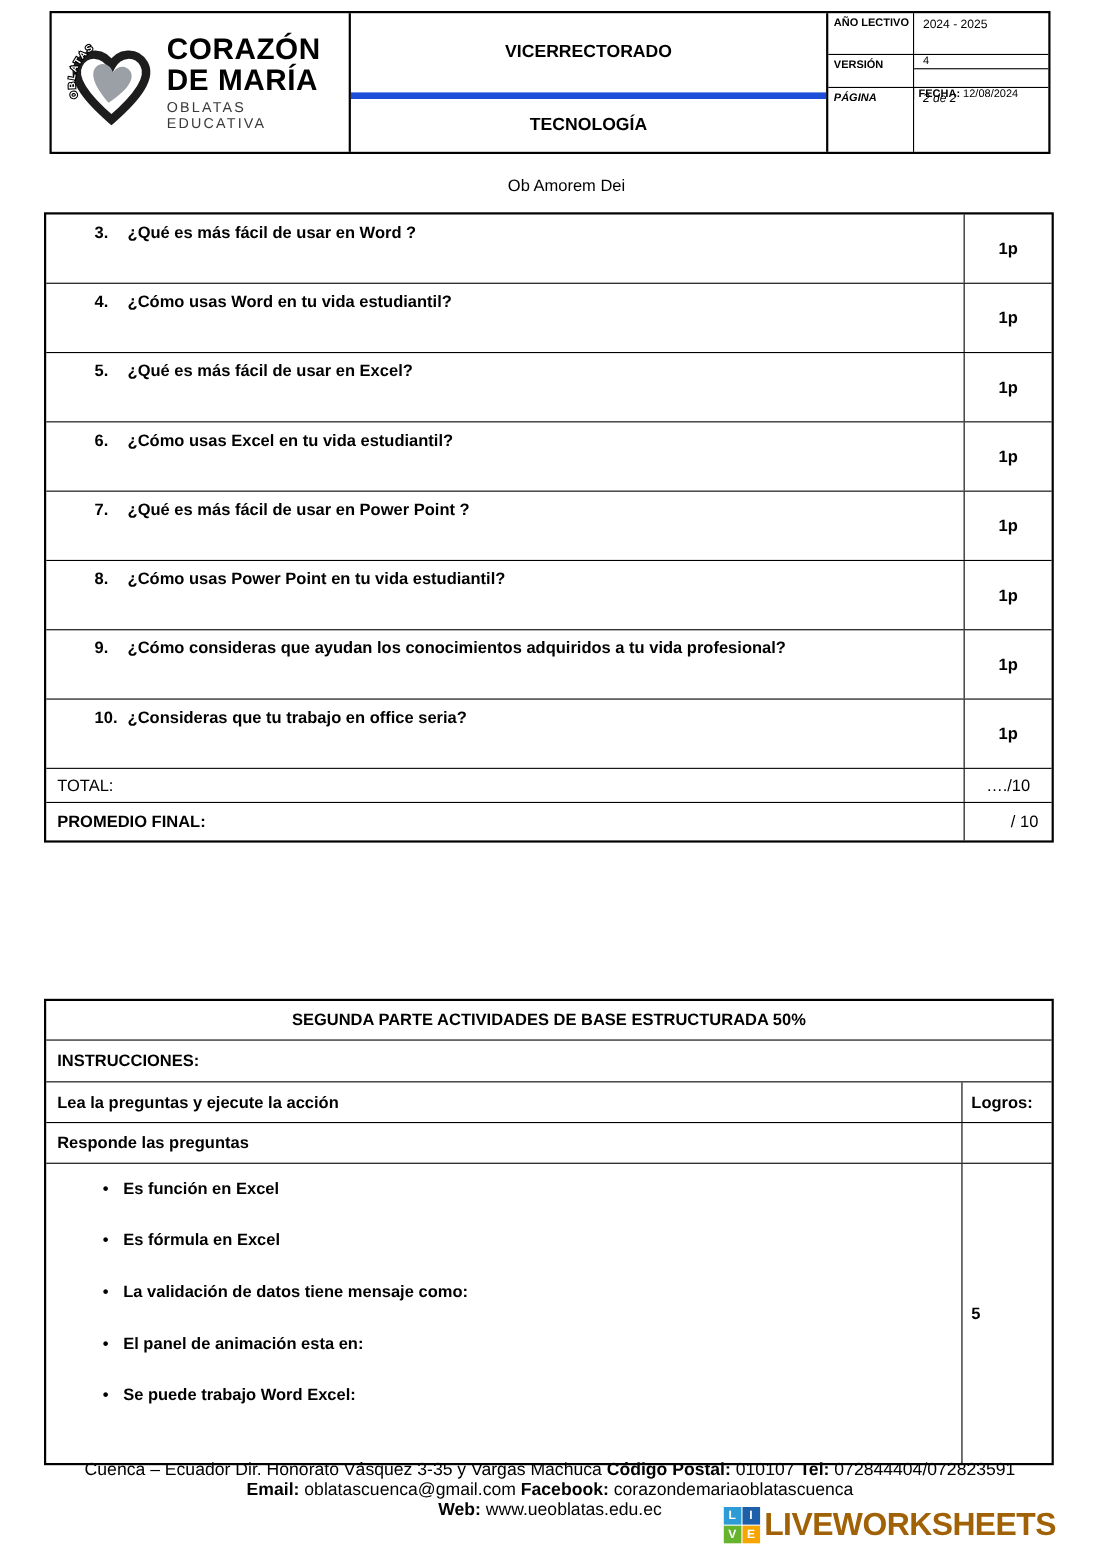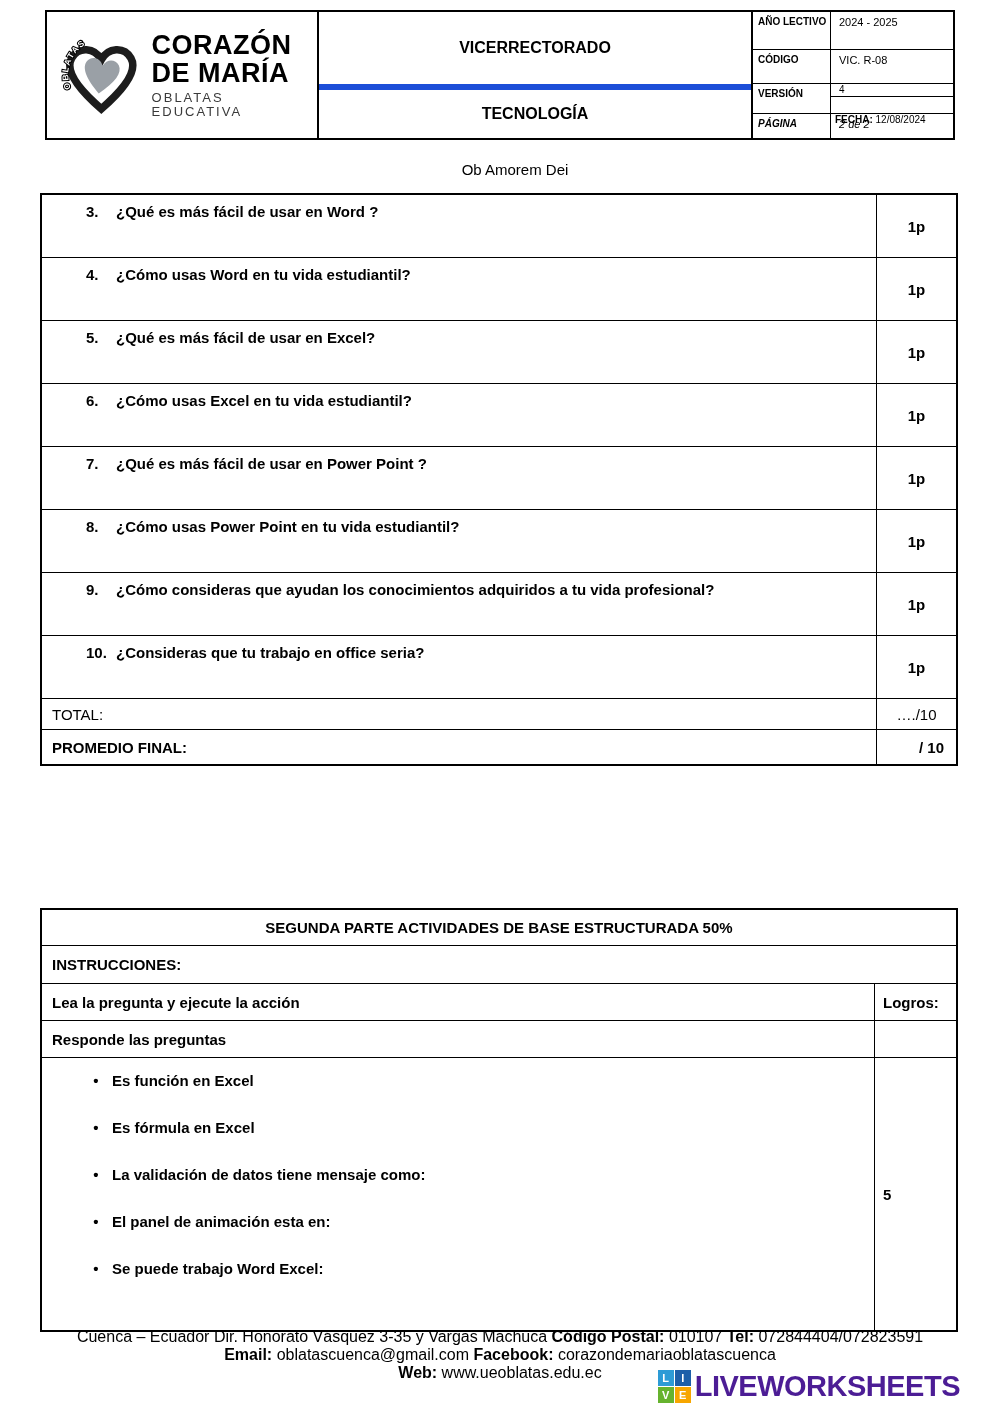--- a/index.html
+++ b/index.html
@@ -38,21 +38,21 @@
   .qrow { display: flex; border-bottom: 1.5px solid #000; height: 63px; }
   .qrow .qcell { flex: 1; padding: 8px 6px 0 44px; display: flex; align-items: flex-start; }
   .qnum { font-weight: bold; font-size: 15px; width: 30px; flex: none; }
   .qtext { font-weight: bold; font-size: 15px; }
   .pcell { width: 80px; flex: none; border-left: 1.5px solid #000; display: flex; align-items: center; justify-content: center; font-weight: bold; font-size: 15px; }
   .trow { display: flex; height: 31px; border-bottom: 1.5px solid #000; gap: 28px; }
   .trow .tl { flex: 1; padding-left: 10px; display: flex; align-items: center; font-size: 15px; }
   .trow .tr { width: 80px; flex: none; border-left: 1.5px solid #000; display: flex; align-items: center; justify-content: center; font-size: 15px; }
   .frow { display: flex; height: 34px; }
   .frow .tl { flex: 1; padding-left: 10px; display: flex; align-items: center; font-weight: bold; font-size: 15px; }
-  .frow .tr { width: 80px; flex: none; border-left: 1.5px solid #000; display: flex; align-items: center; justify-content: flex-end; padding-right: 12px; font-weight: bold; font-size: 15px; }
+  .frow .tr { width: 80px; flex: none; border-left: 1.5px solid #000; display: flex; align-items: center; justify-content: flex-end; padding-right: 12px; font-weight: normal; font-size: 15px; }
   
   .p2 { position: absolute; left: 40px; top: 908px; width: 918px; border: 2px solid #000; }
   .p2-title { height: 36px; border-bottom: 1.5px solid #000; display: flex; align-items: center; justify-content: center; font-weight: bold; font-size: 15px; }
   .p2-instr { height: 38px; border-bottom: 1.5px solid #000; display: flex; align-items: center; padding-left: 10px; font-weight: bold; font-size: 15px; }
   .p2-row { display: flex; border-bottom: 1.5px solid #000; }
   .p2-row .cl { flex: 1; padding-left: 10px; display: flex; align-items: center; font-weight: bold; font-size: 15px; }
   .p2-row .cr { width: 82px; flex: none; border-left: 1.5px solid #000; display: flex; align-items: center; padding-left: 8px; font-weight: bold; font-size: 15px; }
   .p2-row.r-action, .p2-row.r-respond { height: 37px; }
   .p2-row.r-bullets { height: 272px; border-bottom: none; }
   .p2-row.r-bullets .cl { align-items: flex-start; padding-top: 14px; }
@@ -91,24 +91,20 @@
   </div>
   <div class="hdr-title">
     <div class="tt">VICERRECTORADO</div>
     <div class="tb">TECNOLOGÍA</div>
   </div>
   <div class="hdr-meta">
     <div class="meta-row r1">
       <div class="meta-label">AÑO LECTIVO</div>
       <div class="meta-value">2024 - 2025</div>
     </div>
-    <div class="meta-row r2">
-      <div class="meta-label">CÓDIGO</div>
-      <div class="meta-value">VIC. R-08</div>
-    </div>
     <div class="meta-row r3">
       <div class="meta-label">VERSIÓN</div>
       <div class="meta-value split">
         <div class="v4">4</div>
         <div class="vf"><b>FECHA:</b> <span>12/08/2024</span></div>
       </div>
     </div>
     <div class="meta-row r4">
       <div class="meta-label">PÁGINA</div>
       <div class="meta-value">2 de 2</div>
@@ -182,21 +178,21 @@
   <div class="frow">
     <div class="tl">PROMEDIO FINAL:</div>
     <div class="tr">/ 10</div>
   </div>
 </div>
 
 <div class="p2">
   <div class="p2-title">SEGUNDA PARTE ACTIVIDADES DE BASE ESTRUCTURADA 50%</div>
   <div class="p2-instr">INSTRUCCIONES:</div>
   <div class="p2-row r-action">
-    <div class="cl">Lea la pregunta y ejecute la acción</div>
+    <div class="cl">Lea la preguntas y ejecute la acción</div>
     <div class="cr">Logros:</div>
   </div>
   <div class="p2-row r-respond">
     <div class="cl">Responde las preguntas</div>
     <div class="cr"></div>
   </div>
   <div class="p2-row r-bullets">
     <div class="cl">
       <ul class="bullets">
         <li>Es función en Excel</li>
@@ -230,14 +226,14 @@
   </div>
 </div>
 
 <div class="lw">
   <div class="lw-grid">
     <span style="background: rgb(45, 155, 214);">L</span>
     <span style="background: rgb(29, 95, 169);">I</span>
     <span style="background: rgb(102, 179, 46);">V</span>
     <span style="background: rgb(247, 166, 0);">E</span>
   </div>
-  <div class="lw-text" style="color: #4c1d95;">LIVEWORKSHEETS</div>
+  <div class="lw-text" style="color: #a16207;">LIVEWORKSHEETS</div>
 </div>
 
 </body></html>

